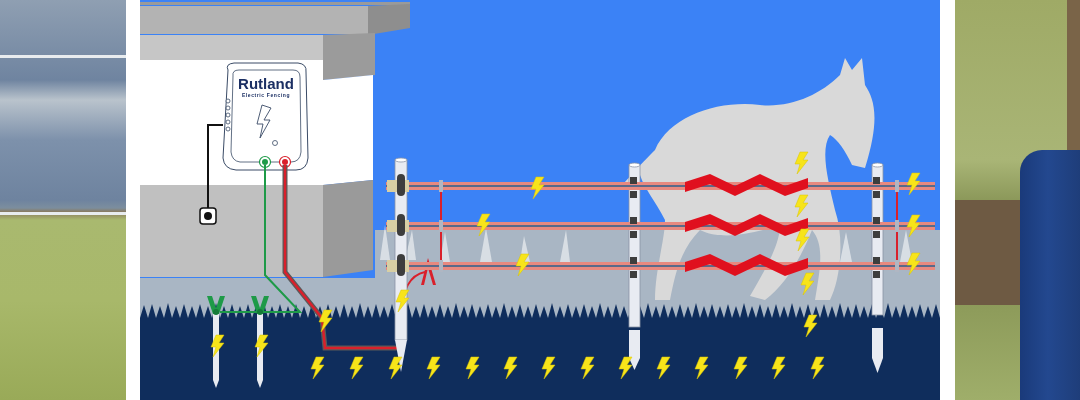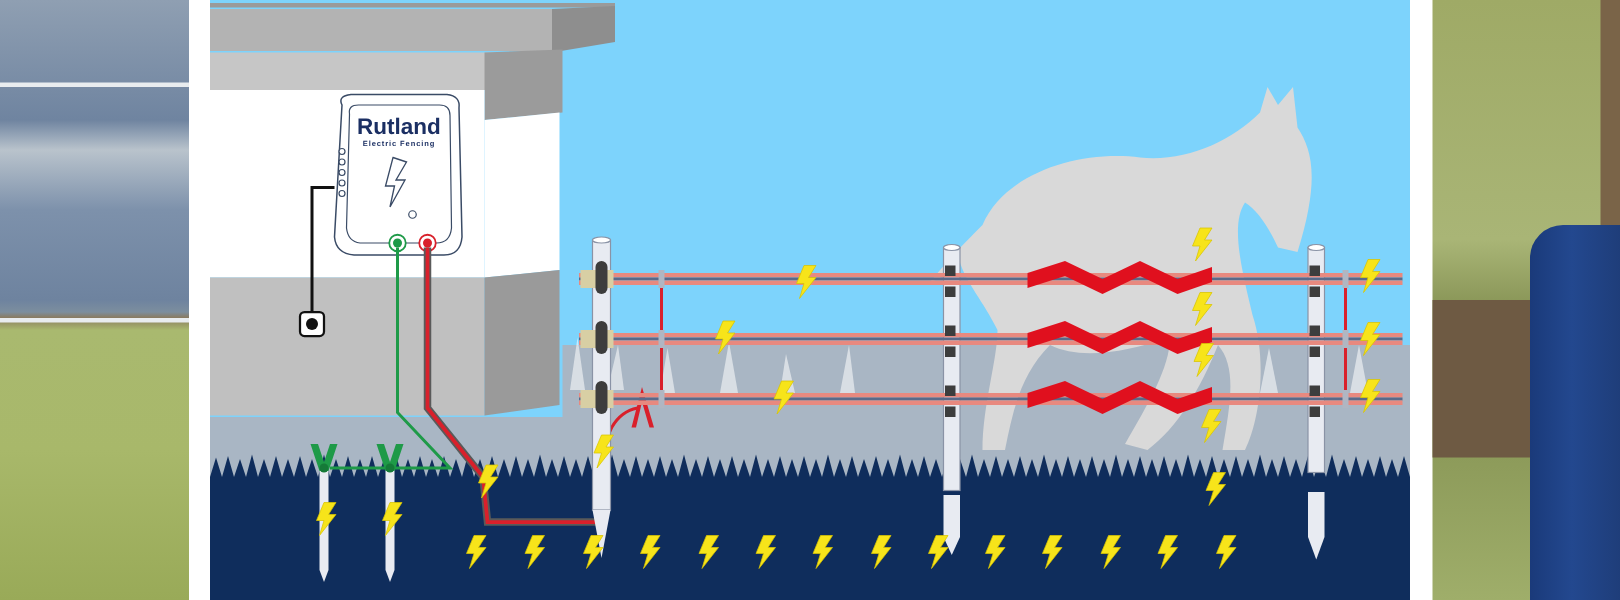--- a/index.html
+++ b/index.html
@@ -5,21 +5,21 @@
   html,body{margin:0;padding:0;}
   body{width:1080px;height:400px;overflow:hidden;position:relative;background:#fff;font-family:"Liberation Sans",sans-serif;}
   .photo-left{position:absolute;left:0;top:0;width:126px;height:400px;
     background:linear-gradient(180deg,#8f9fb2 0%,#6f84a0 20%,#b9c3cc 25%,#7d91ab 35%,#6e839f 50%,#7c8e9e 52%,#8a7a5e 53%,#a9b96f 55%,#a8b86a 75%,#99aa58 100%);}
   .photo-left .rail{position:absolute;left:0;width:126px;height:3px;background:#e8ecef;}
   .photo-right{position:absolute;left:955px;top:0;width:125px;height:400px;
     background:linear-gradient(180deg,#9faa66 0%,#a9b576 40%,#7d8a4c 55%,#9fae6a 100%);}
   .photo-right .post{position:absolute;left:112px;top:0;width:13px;height:150px;background:#7a6448;}
   .photo-right .plank{position:absolute;left:0;top:200px;width:80px;height:105px;background:#6e5a43;}
   .photo-right .device{position:absolute;left:65px;top:150px;width:70px;height:260px;border-radius:22px 0 0 0;background:linear-gradient(90deg,#1a3a7a,#23488f 40%,#1d3a73);}
-  .stage{position:absolute;left:140px;top:0;width:800px;height:400px;overflow:hidden;background:#7dd3fc;}
+  .stage{position:absolute;left:140px;top:0;width:800px;height:400px;overflow:hidden;background:#3b82f6;}
   svg{position:absolute;left:0;top:0;}
 </style>
 </head>
 <body>
 
 <div class="photo-left">
   <div class="rail" style="top:55px"></div>
   <div class="rail" style="top:212px"></div>
 </div>
 

